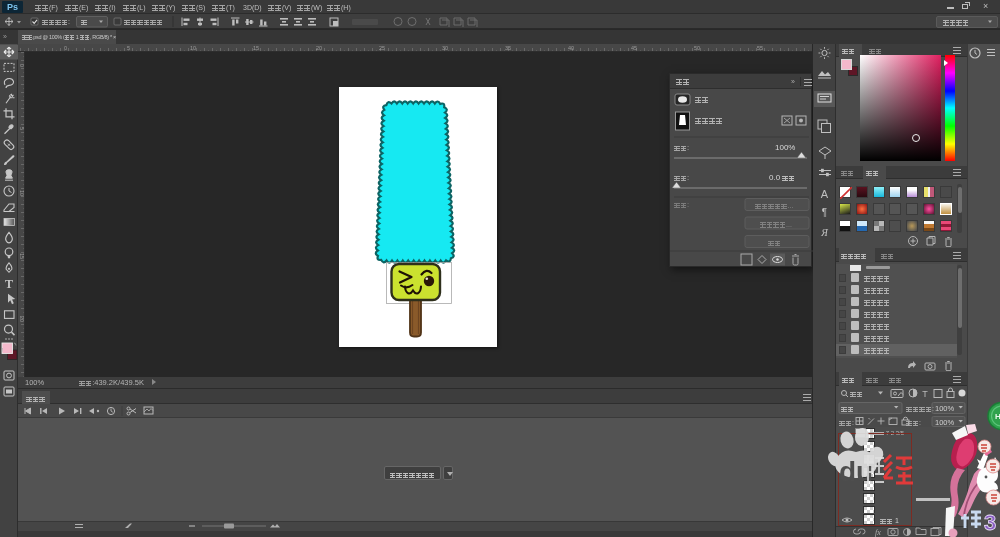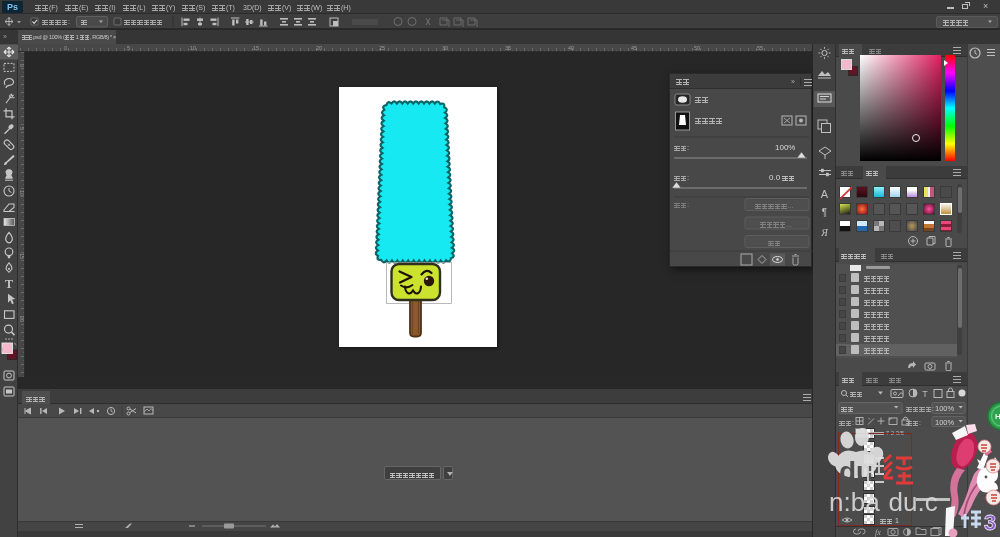--- a/index.html
+++ b/index.html
@@ -272,20 +272,21 @@
         <rect x="7.5" y="306" width="9.5" height="9.5" fill="#5e1626" stroke="#222" stroke-width="0.7"></rect>
         <rect x="2" y="299" width="10.5" height="10.5" fill="#f3b8cb" stroke="#e8e8e8" stroke-width="0.9"></rect>
         <path d="M14,299 q2,0 2,2.5 m-13,3 q-2,0.5 -1,3" stroke="#999" stroke-width="0.8" fill="none"></path>
         <rect x="4" y="327" width="10" height="9" rx="1" fill="none" stroke="#c6c6c6" stroke-width="1"></rect>
         <circle cx="9" cy="331.5" r="2.4" fill="none" stroke="#c6c6c6" stroke-width="1"></circle>
         <rect x="4" y="343" width="10" height="9" rx="1" fill="none" stroke="#c6c6c6" stroke-width="1"></rect>
         <rect x="6" y="345.5" width="6" height="4" fill="#c6c6c6"></rect>
       </svg>
     </div>
 
+<div class="abs" id="statusbar"><span style="margin-left:7px">100%</span><span style="margin-left:35px"><i class="zc t"></i><i class="zc t"></i>:439.2K/439.5K</span><span style="display:inline-block;margin-left:8px;width:0;height:0;border-top:3px solid transparent;border-bottom:3px solid transparent;border-left:4px solid #888"></span></div>
 
 <div class="abs" id="tl-tabrow"></div>
 <div class="abs txt" id="tl-tab"><i class="zc t"></i><i class="zc t"></i><i class="zc t"></i></div>
 <div class="hamb" style="left:803px;top:394px"></div>
 <div class="abs" id="tl-ctrl"></div>
 <div class="abs" id="tl-body"></div>
 <div class="abs txt" id="tl-btn"><i class="zc t"></i><i class="zc t"></i><i class="zc t"></i><i class="zc t"></i><i class="zc t"></i><i class="zc t"></i><i class="zc t"></i></div>
 <div class="abs" id="tl-btn2">
       <span style="position:absolute;left:2.5px;top:5px;width:0;height:0;border-left:3px solid transparent;border-right:3px solid transparent;border-top:4px solid #b0b0b0"></span>
     </div>
@@ -539,21 +540,20 @@
 <g stroke="#e0e0e0" stroke-width="1.9" fill="none">
 <path d="M5,3 L5,34 M1,10 h9 M1,20 h9 M12,6 h9 M12,14 h9 M12,22 h9 M16,6 v16 M12,30 h9"></path>
 </g>
     </svg>
 <svg width="34" height="34" style="position:absolute;left:881px;top:452px">
 <g stroke="#e03a3a" stroke-width="3" fill="none">
 <path d="M10,3 L3,10 M11,10 L3,18 M10,17 L3,26 M3,26 h9"></path>
 <path d="M15,6 h16 M23,6 v7 M15,15 q8,4 16,0 M15,31 h17 M23,20 v11 M17,24 h13"></path>
 </g>
     </svg>
-<div class="abs" style="left:829px;top:487px;font-size:26px;color:#d6d6d6;opacity:.93;font-family:'Liberation Sans';letter-spacing:0px">n:ba<span style="margin-left:9px">du.c</span></div>
 <div class="abs" style="left:916px;top:498px;width:34px;height:0;border-top:3px solid #d6d6d6;opacity:.85"></div>
 <svg width="30" height="48" style="position:absolute;left:970px;top:394px">
 <circle cx="31.5" cy="22" r="13.5" fill="#2fa24d" stroke="#1b7c36" stroke-width="1.5"></circle>
 <circle cx="31.5" cy="22" r="10" fill="none" stroke="#5cc47a" stroke-width="1.2"></circle>
 <text x="25" y="25" font-size="8" font-weight="bold" fill="#e8f8ec" font-family="Liberation Sans">HB</text>
 </svg>
 <svg width="65" height="113" style="position:absolute;left:935px;top:424px">
 <g>
 <path d="M28,10 q12,-4 14,8 q2,12 -7,22 q-9,9 -15,4 q-6,-6 -3,-17 q3,-13 11,-17 z" fill="#b81f4e"></path>
 <path d="M30,15 q8,-2 9,7 q1,9 -5,16 q-6,7 -10,3 q-4,-4 -2,-12 q2,-10 8,-14 z" fill="#de3d71"></path>

